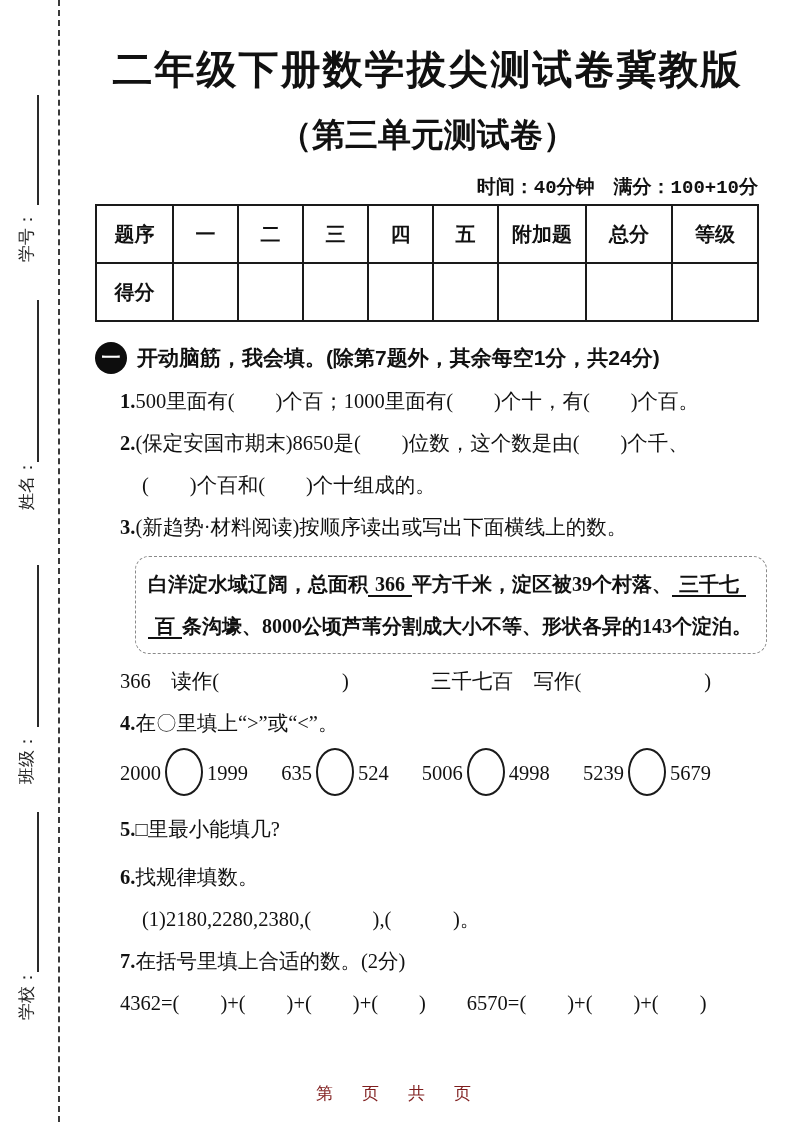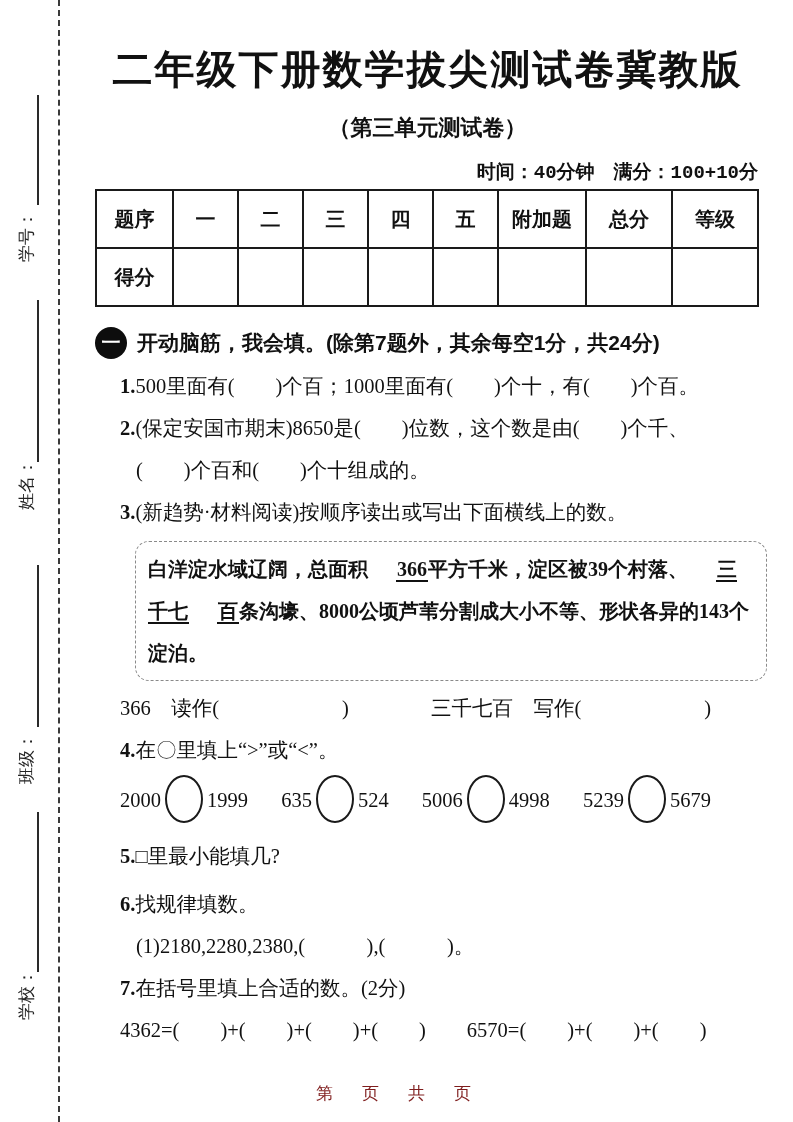--- a/index.html
+++ b/index.html
@@ -12,46 +12,46 @@
   .seal-dash{position:absolute;left:58px;top:0;height:1122px;width:0;
     border-left:2px dashed #3a3a3a;}
   .side-line{position:absolute;left:37px;width:2px;background:#2a2a2a;}
   .side-label{position:absolute;left:-12px;width:76px;text-align:center;
     transform:rotate(-90deg);font-size:17px;color:#222;
     font-family:"Liberation Sans","DejaVu Sans",sans-serif;}
   
   .content{position:absolute;left:95px;top:12px;width:665px;}
   .title{margin-top:30px;text-align:center;font-size:40px;font-weight:bold;
     letter-spacing:2px;font-family:"Liberation Sans","DejaVu Sans",sans-serif;}
-  .subtitle{margin-top:16px;text-align:center;font-size:22px;font-weight:bold;
+  .subtitle{margin-top:16px;text-align:center;font-size:33px;font-weight:bold;
     font-family:"Liberation Sans","DejaVu Sans",sans-serif;}
   .meta{margin-top:16px;text-align:right;font-size:19px;font-weight:bold;
     font-family:Liberation Mono, monospace;padding-right:2px;}
   
   table.score{border-collapse:collapse;margin-top:4px;width:662px;
     table-layout:fixed;}
   table.score th,table.score td{border:2px solid #1a1a1a;height:40px;
     text-align:center;font-size:20px;font-weight:bold;padding:8px;}
   
   .section-head{margin-top:20px;display:flex;align-items:center;gap:10px;}
   .badge{width:32px;height:32px;border-radius:50%;background:#0d0d0d;
     color:#fff;display:flex;align-items:center;justify-content:center;
     font-size:19px;font-weight:bold;flex:0 0 32px;}
   .section-title{font-size:21px;font-weight:bold;
     font-family:"Liberation Sans","DejaVu Sans",sans-serif;}
   .qs{margin-left:25px;font-size:20.5px;line-height:42px;}
   .q-num{font-weight:bold;}
   .q-line{margin-top:0;}
-  .indent{margin-left:16px;}
+  .indent{margin-left:22px;}
   .mt{margin-top:6px;}
   
   .read-box{margin:8px 0 0 15px;width:606px;border:1.5px dashed #8a8a8a;
     border-radius:14px;padding:6px 12px;font-weight:bold;font-size:20px;
     line-height:42px;}
-  .u{border-bottom:2px solid #111;padding:0 1px;margin-left:28px;}
+  .u{border-bottom:2px solid #111;padding:0 7px;}
   
   .cmp-row{margin-top:4px;white-space:nowrap;}
   .cmp-item{display:inline-block;margin-right:28px;}
   .circle{display:inline-block;width:34px;height:44px;border:2px solid #1a1a1a;
     border-radius:50%;vertical-align:middle;margin:0 4px 6px 4px;background:#fff;}
   .sq-item{display:inline-block;margin-right:62px;}
   .square{display:inline-block;width:34px;height:46px;border:2px solid #1a1a1a;
     vertical-align:middle;margin:0 3px 6px 3px;background:#fff;}
   .footer{position:absolute;left:0;top:1082px;width:793px;text-align:center;
     font-size:17px;letter-spacing:6px;color:#7f1d1d;

